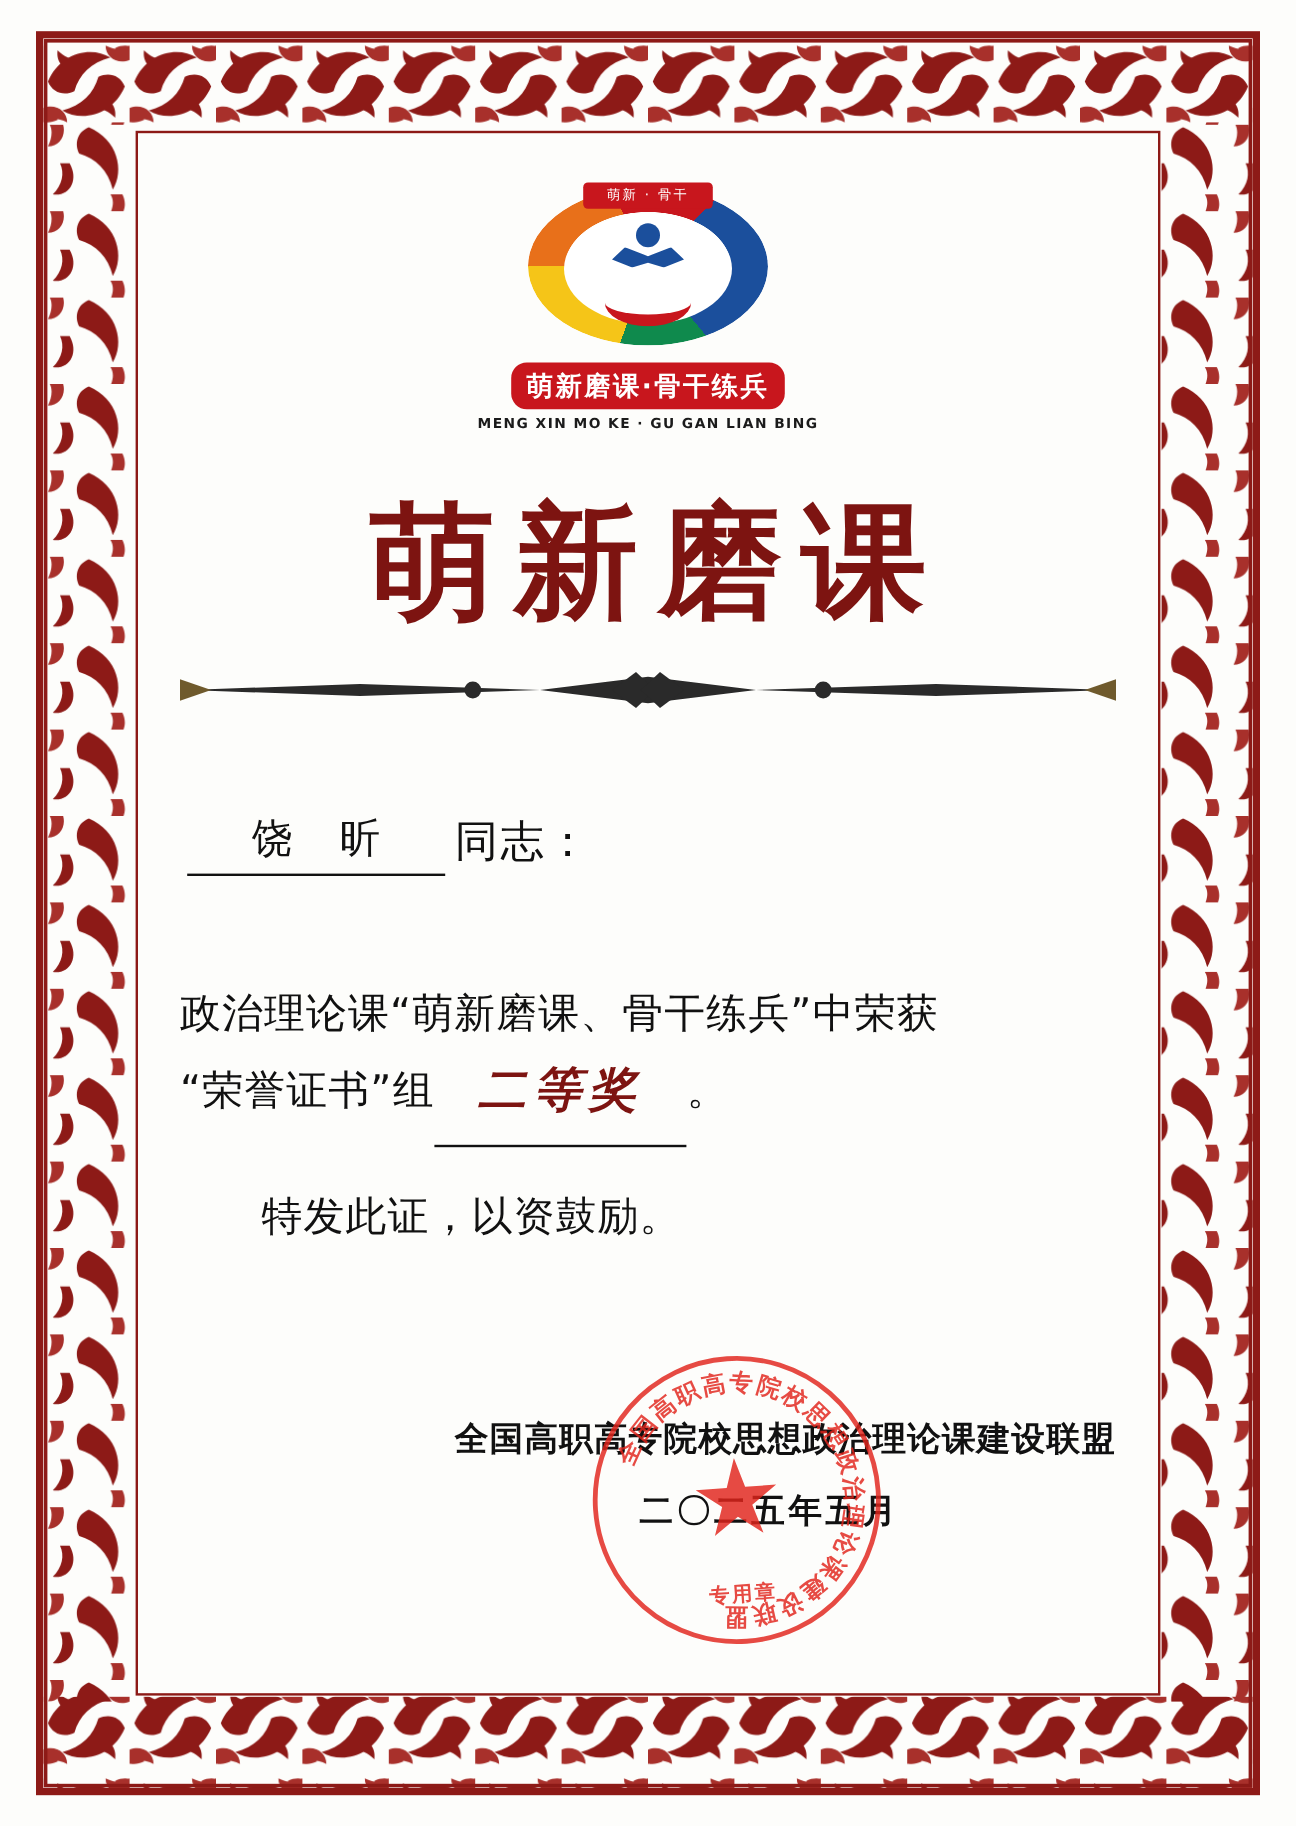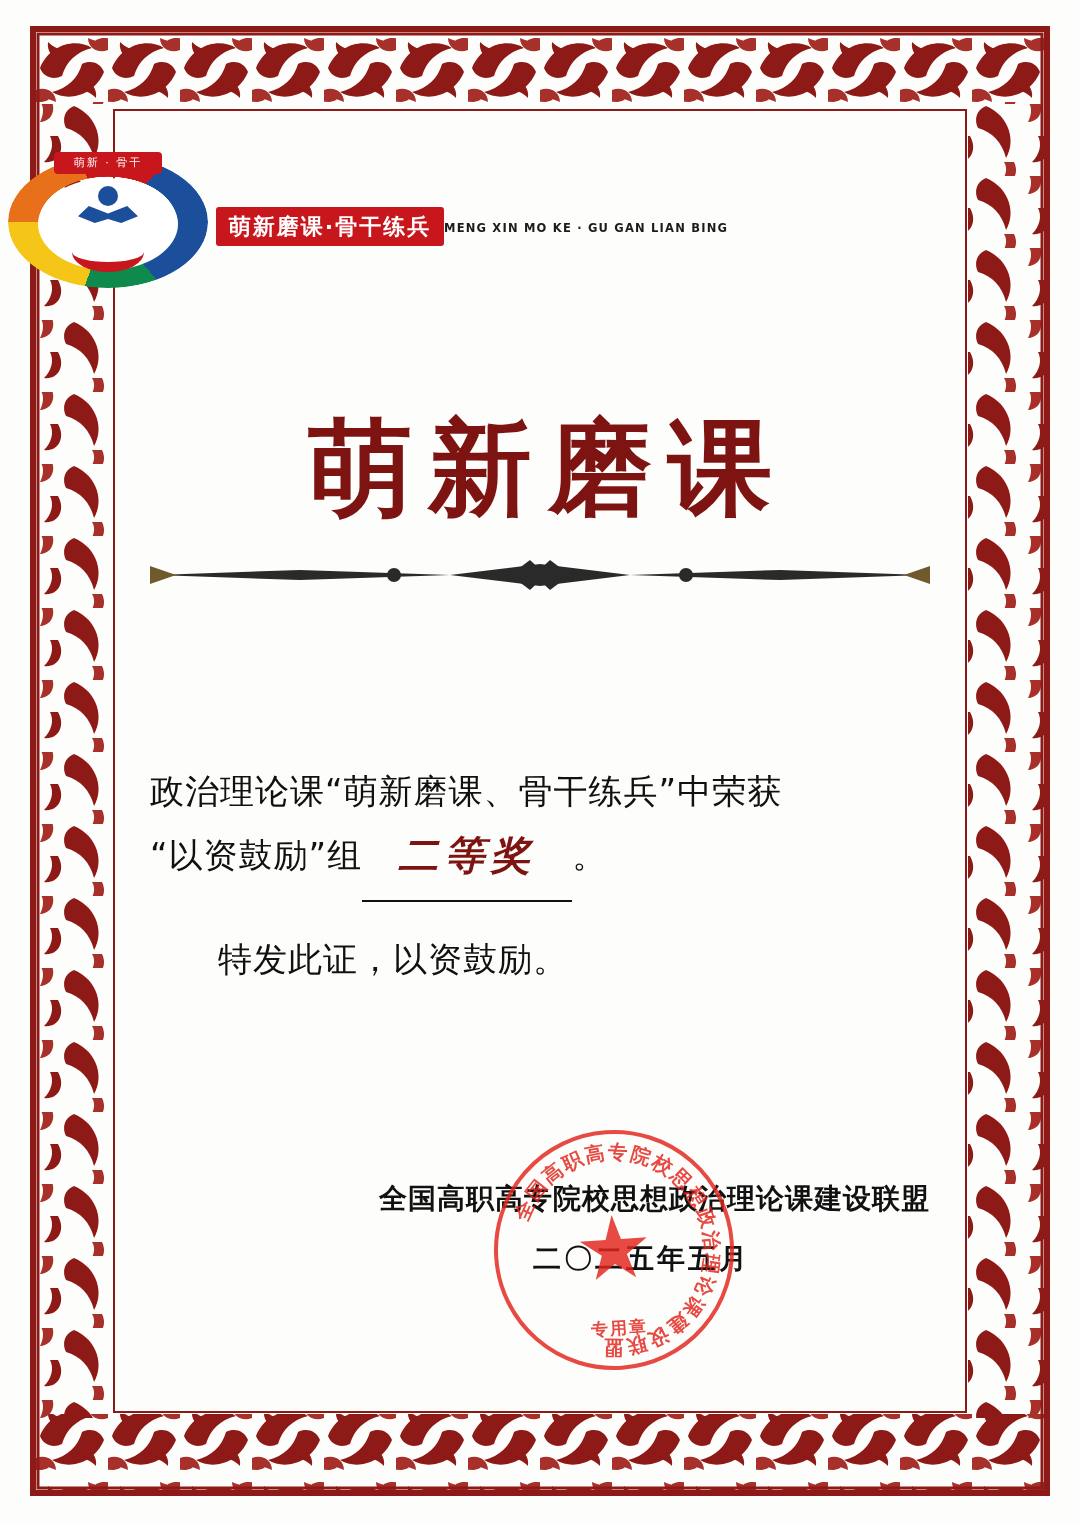--- a/index.html
+++ b/index.html
@@ -24,21 +24,21 @@
     border:6px solid #8d1a17;
     box-sizing:border-box;
   }
   
   .orn{position:absolute;}
   .orn svg{display:block;}
 
   
   .logo-wrap{
     position:absolute;left:0;right:0;top:150px;
-    display:flex;flex-direction:row;align-items:center;
+    display:flex;flex-direction:column;align-items:center;
   }
   .logo-badge{
     position:relative;width:216px;height:150px;
   }
   .logo-ring{
     position:absolute;left:8px;top:6px;width:200px;height:132px;
     border-radius:50%;
     background:conic-gradient(from 200deg,
       #f5c518 0deg 70deg,
       #e8701a 70deg 135deg,
@@ -59,21 +59,21 @@
   .fig-head{position:absolute;left:24px;top:0;width:20px;height:20px;border-radius:50%;background:#1b4f9c;}
   .fig-body{position:absolute;left:4px;top:20px;width:60px;height:34px;background:#1b4f9c;
     clip-path:polygon(0% 30%,18% 0%,50% 22%,82% 0%,100% 30%,72% 50%,50% 38%,28% 50%);}
   .fig-arc{position:absolute;left:-2px;top:46px;width:72px;height:30px;
     border-bottom:10px solid #c8161d;border-radius:0 0 50% 50%;}
   .logo-band{
     width:228px;margin-top:2px;
     background:#c8161d;color:#fff;
     text-align:center;font-weight:bold;
     font-size:22px;letter-spacing:2px;
-    padding:5px 0 4px;border-radius:3px;
+    padding:5px 0 4px;border-radius:13px;
   }
   .logo-pinyin{
     margin-top:5px;color:#1b1b1b;font-size:11.5px;
     letter-spacing:1.2px;font-weight:bold;
   }
   .logo-topband{
     position:absolute;left:54px;top:2px;width:108px;height:22px;
     background:#c8161d;border-radius:4px;color:#fff;
     font-size:11px;line-height:22px;text-align:center;letter-spacing:2px;
   }
@@ -246,25 +246,29 @@
       <path d="M780 18 L 754 27 L 780 36 Z" fill="#6f5a2c"></path>
       <circle cx="244" cy="27" r="7" fill="#2a2a2a"></circle>
       <circle cx="536" cy="27" r="7" fill="#2a2a2a"></circle>
       <path d="M360 27 L 380 12 L 396 27 L 380 42 Z" fill="#2a2a2a"></path>
       <path d="M420 27 L 400 12 L 384 27 L 400 42 Z" fill="#2a2a2a"></path>
     </svg>
   </div>
 
   <div class="body-block">
 
+    <div class="salutation">
+      <span class="name-line">饶 昕</span>
+      <span class="tongzhi">同志：</span>
+    </div>
 
     <div class="para">
       <span class="indent"></span><br>
       <span>政治理论课“萌新磨课、骨干练兵”中荣获</span><br>
-      <span>“以资鼓励”组</span><span class="award-line">二等奖</span><span>。</span>
+      <span>“荣誉证书”组</span><span class="award-line">二等奖</span><span>。</span>
     </div>
 
     <div class="closing">
       <span class="indent"></span><span>特发此证，以资鼓励。</span>
     </div>
   </div>
 
   <div class="sign-block">
     <div class="issuer">全国高职高专院校思想政治理论课建设联盟</div>
     <div class="issue-date">二〇二五年五月</div>

